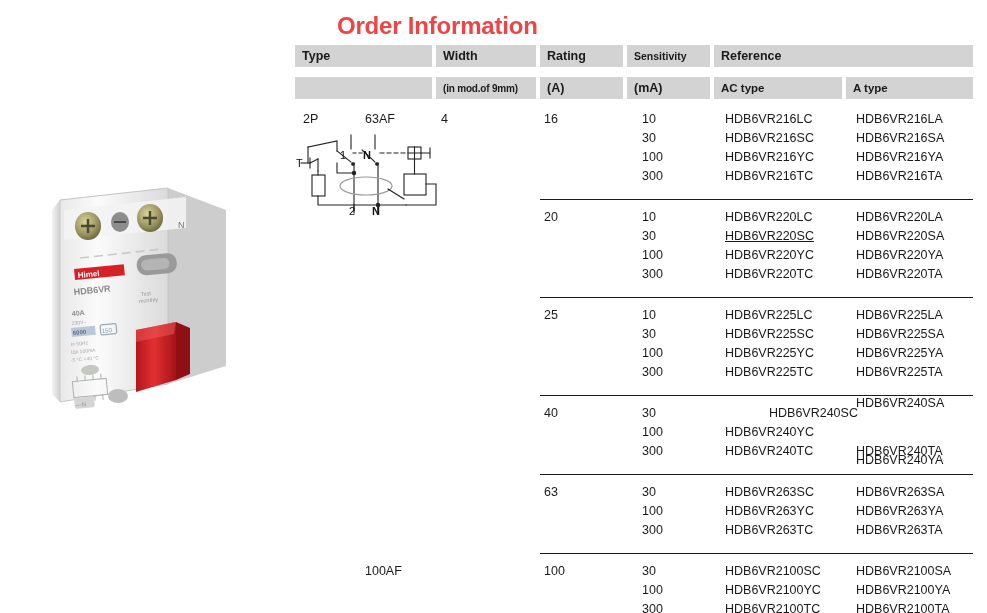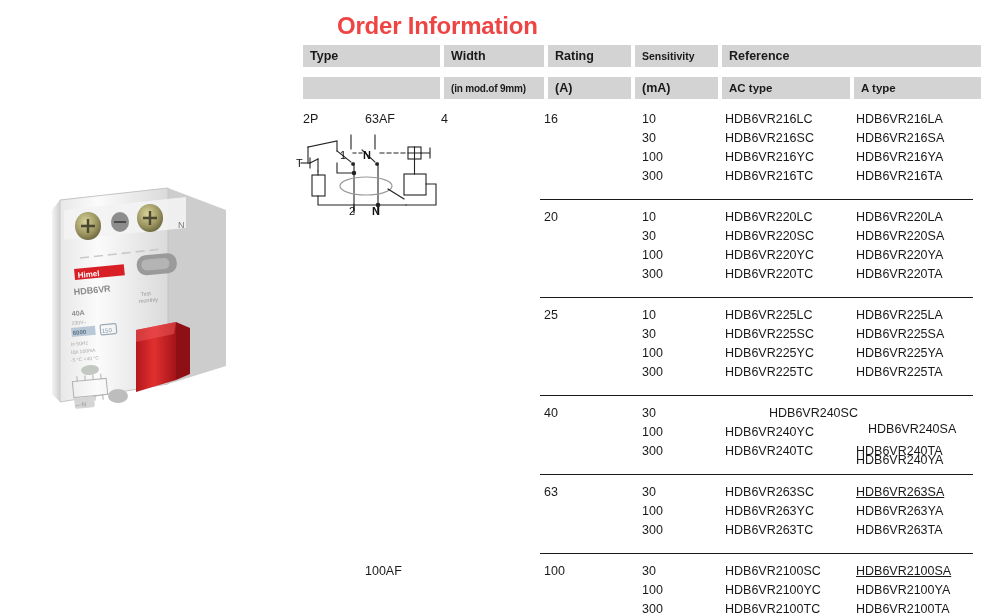--- a/index.html
+++ b/index.html
@@ -24,21 +24,21 @@
     font-size:24px; font-weight:bold; letter-spacing:-0.2px;
     color:#ef4444;
     margin-left:41px;
   }
 
   
   #order-table{
     position:absolute; left:295px; top:45px;
     width:678px;
   }
-  .hdr-row{position:relative;height:30px;margin-left:8px;}
+  .hdr-row{position:relative;height:30px;}
   .hcell{
     position:absolute; top:0; height:22px;
     background:#d3d3d3;
     font-size:12.5px; font-weight:bold;
     display:flex; align-items:center;
     padding-left:7px; box-sizing:border-box;
     white-space:nowrap;
   }
   .hcell.sub{font-weight:bold;font-size:11.5px;}
   .hcell.small{font-weight:bold;font-size:10.5px;}
@@ -187,21 +187,21 @@
       <div class="cell c-sens" style="top: 60px;">300</div>
       <div class="cell c-ac" style="top: 60px;">HDB6VR216TC</div>
       <div class="cell c-a" style="top: 60px;">HDB6VR216TA</div>
       <div class="grp"></div>
       <div class="grp-rule" style="top: 92px; left: 245px; width: 433px;"></div>
       <div class="cell c-rating" style="top: 101px;">20</div>
       <div class="cell c-sens" style="top: 101px;">10</div>
       <div class="cell c-ac" style="top: 101px;">HDB6VR220LC</div>
       <div class="cell c-a" style="top: 101px;">HDB6VR220LA</div>
       <div class="cell c-sens" style="top: 120px;">30</div>
-      <div class="cell c-ac" style="top: 120px;">HDB6VR220SC</div>
+      <div class="cell c-ac" style="top: 120px; text-decoration: underline;">HDB6VR220SC</div>
       <div class="cell c-a" style="top: 120px;">HDB6VR220SA</div>
       <div class="cell c-sens" style="top: 139px;">100</div>
       <div class="cell c-ac" style="top: 139px;">HDB6VR220YC</div>
       <div class="cell c-a" style="top: 139px;">HDB6VR220YA</div>
       <div class="cell c-sens" style="top: 158px;">300</div>
       <div class="cell c-ac" style="top: 158px;">HDB6VR220TC</div>
       <div class="cell c-a" style="top: 158px;">HDB6VR220TA</div>
       <div class="grp"></div>
       <div class="grp-rule" style="top: 190px; left: 245px; width: 433px;"></div>
       <div class="cell c-rating" style="top: 199px;">25</div>
@@ -215,46 +215,46 @@
       <div class="cell c-ac" style="top: 237px;">HDB6VR225YC</div>
       <div class="cell c-a" style="top: 237px;">HDB6VR225YA</div>
       <div class="cell c-sens" style="top: 256px;">300</div>
       <div class="cell c-ac" style="top: 256px;">HDB6VR225TC</div>
       <div class="cell c-a" style="top: 256px;">HDB6VR225TA</div>
       <div class="grp"></div>
       <div class="grp-rule" style="top: 288px; left: 245px; width: 433px;"></div>
       <div class="cell c-rating" style="top: 297px;">40</div>
       <div class="cell c-sens" style="top: 297px;">30</div>
       <div class="cell c-ac" style="top: 297px; margin-left: 44px;">HDB6VR240SC</div>
-      <div class="cell c-a" style="top: 313px; margin-left: 12px;">HDB6VR240SA</div>
+      <div class="cell c-a" style="top: 287px;">HDB6VR240SA</div>
       <div class="cell c-sens" style="top: 316px;">100</div>
       <div class="cell c-ac" style="top: 316px;">HDB6VR240YC</div>
       <div class="cell c-a" style="top: 316px; margin-top: 28px;">HDB6VR240YA</div>
       <div class="cell c-sens" style="top: 335px;">300</div>
       <div class="cell c-ac" style="top: 335px;">HDB6VR240TC</div>
       <div class="cell c-a" style="top: 335px;">HDB6VR240TA</div>
       <div class="grp"></div>
       <div class="grp-rule" style="top: 367px; left: 245px; width: 433px;"></div>
       <div class="cell c-rating" style="top: 376px;">63</div>
       <div class="cell c-sens" style="top: 376px;">30</div>
       <div class="cell c-ac" style="top: 376px;">HDB6VR263SC</div>
-      <div class="cell c-a" style="top: 376px; text-decoration: underline;">HDB6VR263SA</div>
+      <div class="cell c-a" style="top: 376px;">HDB6VR263SA</div>
       <div class="cell c-sens" style="top: 395px;">100</div>
       <div class="cell c-ac" style="top: 395px;">HDB6VR263YC</div>
       <div class="cell c-a" style="top: 395px;">HDB6VR263YA</div>
       <div class="cell c-sens" style="top: 414px;">300</div>
       <div class="cell c-ac" style="top: 414px;">HDB6VR263TC</div>
       <div class="cell c-a" style="top: 414px;">HDB6VR263TA</div>
       <div class="grp"></div>
       <div class="grp-rule" style="top: 446px; left: 245px; width: 433px;"></div>
       <div class="cell c-af" style="top: 455px;">100AF</div>
       <div class="cell c-rating" style="top: 455px;">100</div>
       <div class="cell c-sens" style="top: 455px;">30</div>
       <div class="cell c-ac" style="top: 455px;">HDB6VR2100SC</div>
-      <div class="cell c-a" style="top: 455px; text-decoration: underline;">HDB6VR2100SA</div>
+      <div class="cell c-a" style="top: 455px;">HDB6VR2100SA</div>
       <div class="cell c-sens" style="top: 474px;">100</div>
       <div class="cell c-ac" style="top: 474px; text-align: right;">HDB6VR2100YC</div>
       <div class="cell c-a" style="top: 474px;">HDB6VR2100YA</div>
       <div class="cell c-sens" style="top: 493px;">300</div>
       <div class="cell c-ac" style="top: 493px;">HDB6VR2100TC</div>
       <div class="cell c-a" style="top: 493px;">HDB6VR2100TA</div>
       <div class="grp"></div>
     </div>
 </div>
 

